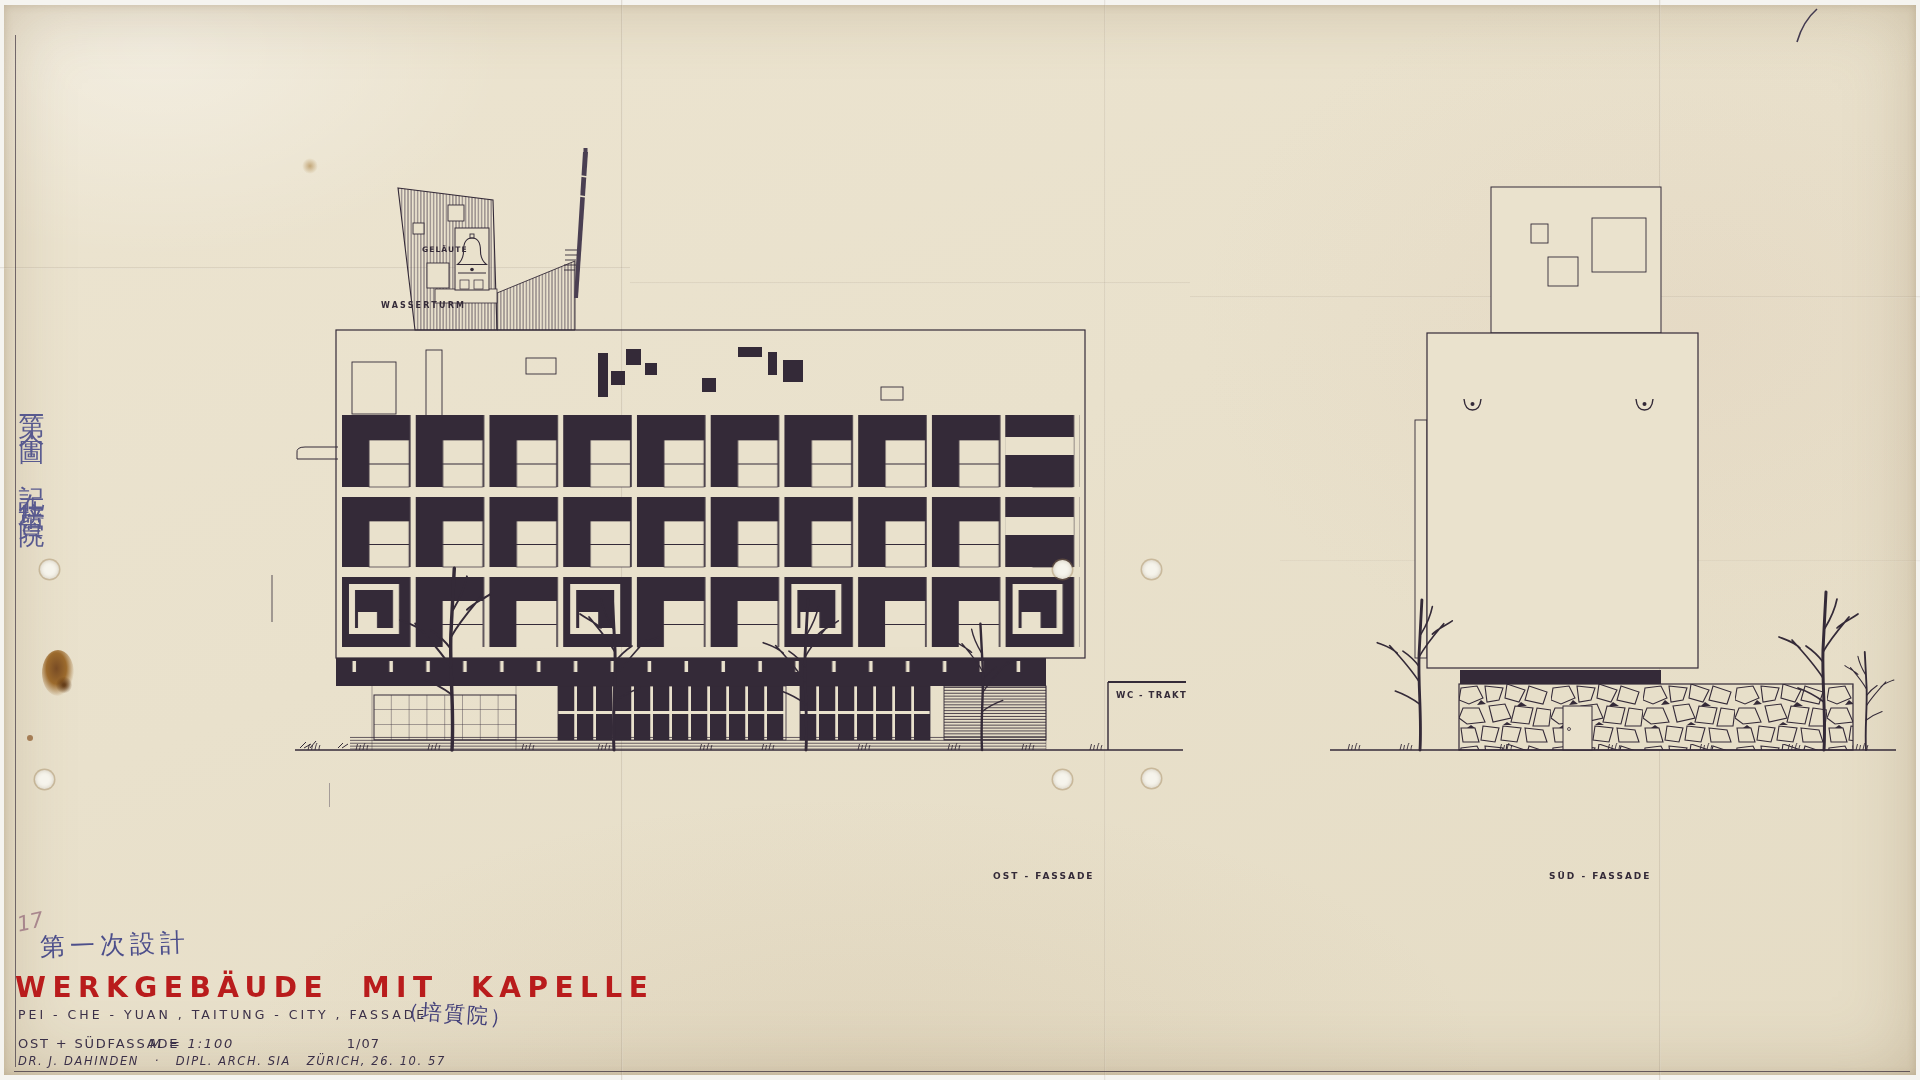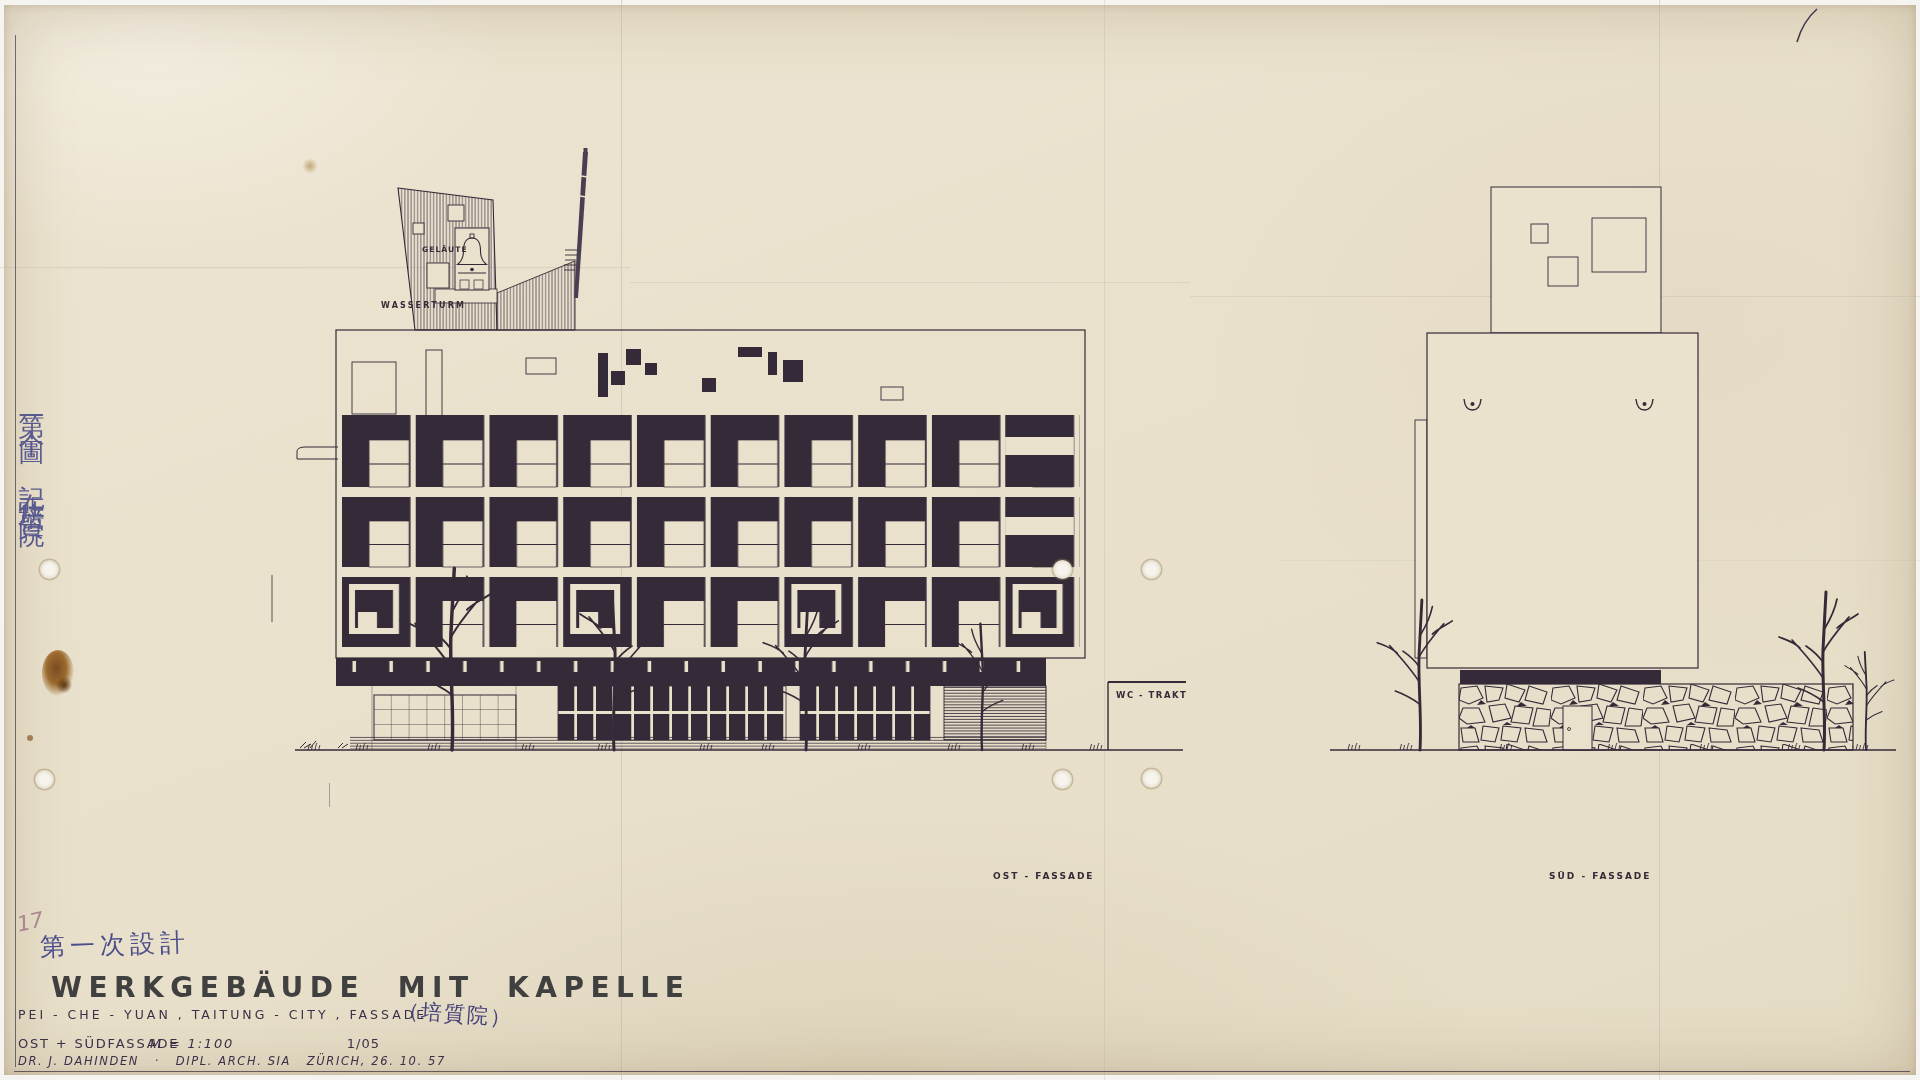--- a/index.html
+++ b/index.html
@@ -44,21 +44,21 @@
   .stain-dot{left:27px;top:735px;width:6px;height:6px;background:var(--rust);opacity:.7;}
   .pencil-line{position:absolute;left:329px;top:783px;width:1px;height:24px;background:#6e6570;opacity:.55;}
   
   .cn-vertical{position:absolute;left:19px;top:393px;writing-mode:vertical-rl;
     font-size:26px;letter-spacing:9px;color:var(--blue-ink);opacity:.92;line-height:1;}
   .pencil17{position:absolute;left:17px;top:910px;font-size:21px;color:var(--pencil);
     transform:rotate(-12deg);opacity:.8;font-style:italic;}
   .cn-design{position:absolute;left:40px;top:928px;font-size:25px;letter-spacing:5px;
     color:var(--blue-ink);transform:rotate(-2deg);}
   .title-main{position:absolute;left:15px;top:971px;font-size:28px;font-weight:bold;
-    letter-spacing:6.5px;color:#404040;white-space:pre;margin-left:36px;}
+    letter-spacing:6.5px;color:#b91c1c;white-space:pre;}
   .subtitle-row{position:absolute;left:18px;top:1007px;font-size:12.5px;letter-spacing:3px;
     color:#3b3048;white-space:pre;}
   .cn-paren{position:absolute;left:398px;top:1000px;font-size:21px;letter-spacing:2px;
     color:#43407a;transform:rotate(4deg);}
   .meta-row{position:absolute;left:18px;top:1036px;width:362px;font-size:13px;
     letter-spacing:1.8px;color:#3b3048;}
   .meta-row .scale{position:absolute;left:132px;top:0;font-style:italic;}
   .meta-row .sheetno{position:absolute;right:0;top:0;letter-spacing:1px;}
   .meta-row2{position:absolute;left:18px;top:1054px;font-size:11.5px;
     letter-spacing:1.6px;color:#3b3048;white-space:pre;font-style:italic;}
@@ -366,21 +366,21 @@
 <div class="cn-vertical">第一个圖，記在培質院</div>
 
 <div class="pencil17">17</div>
 <div class="cn-design">第一次設計</div>
 <div class="title-main">WERKGEBÄUDE  MIT  KAPELLE</div>
 <div class="subtitle-row">PEI - CHE - YUAN , TAITUNG - CITY , FASSADE</div>
 <div class="cn-paren">（培質院）</div>
 <div class="meta-row">
   <span>OST + SÜDFASSADE</span>
   <span class="scale">M = 1:100</span>
-  <span class="sheetno">1/05</span>
+  <span class="sheetno">1/07</span>
 </div>
 <div class="meta-row2"><span>DR. J. DAHINDEN</span>   <span>·   DIPL. ARCH. SIA   ZÜRICH, 26. 10. 57</span></div>
 
 <div class="hole" style="left:40px;top:560px;"></div>
 <div class="hole" style="left:35px;top:770px;"></div>
 <div class="hole" style="left:1053px;top:560px;"></div>
 <div class="hole" style="left:1142px;top:560px;"></div>
 <div class="hole" style="left:1053px;top:770px;"></div>
 <div class="hole" style="left:1142px;top:769px;"></div>
 

